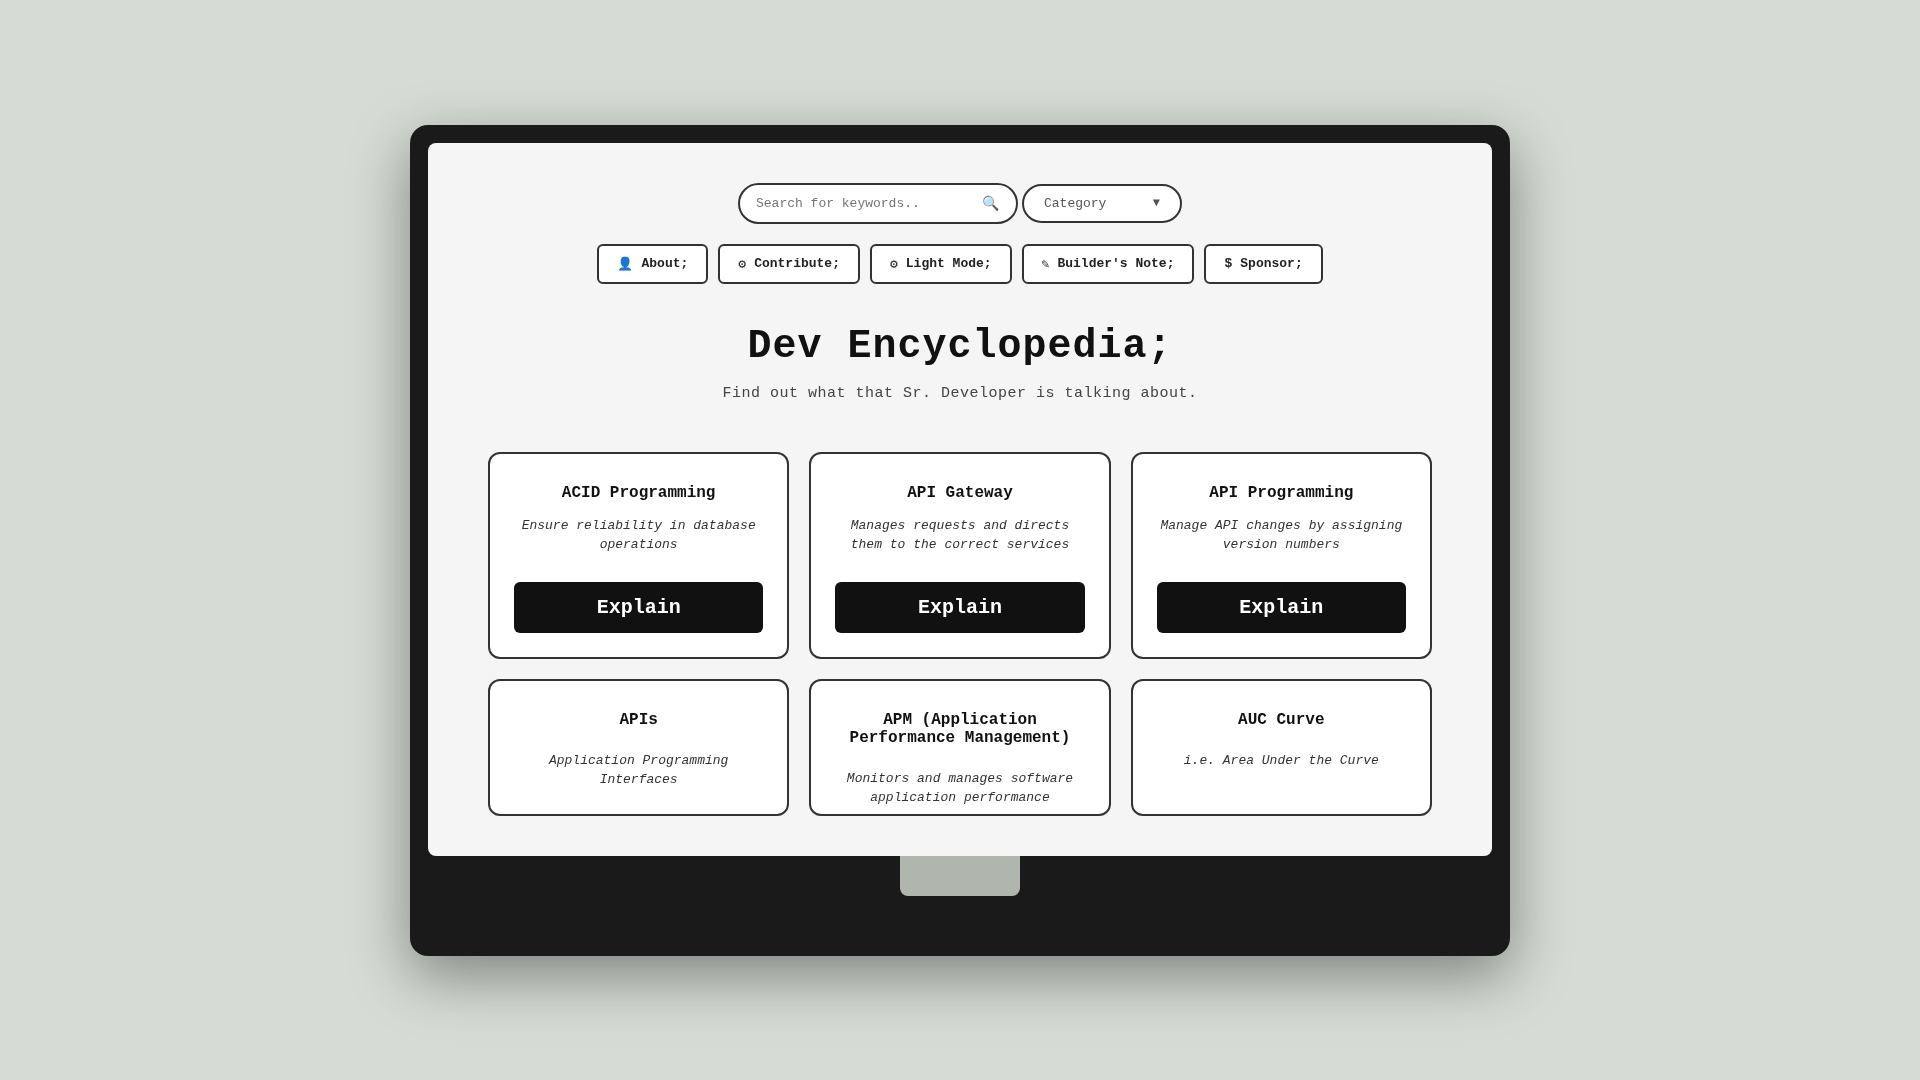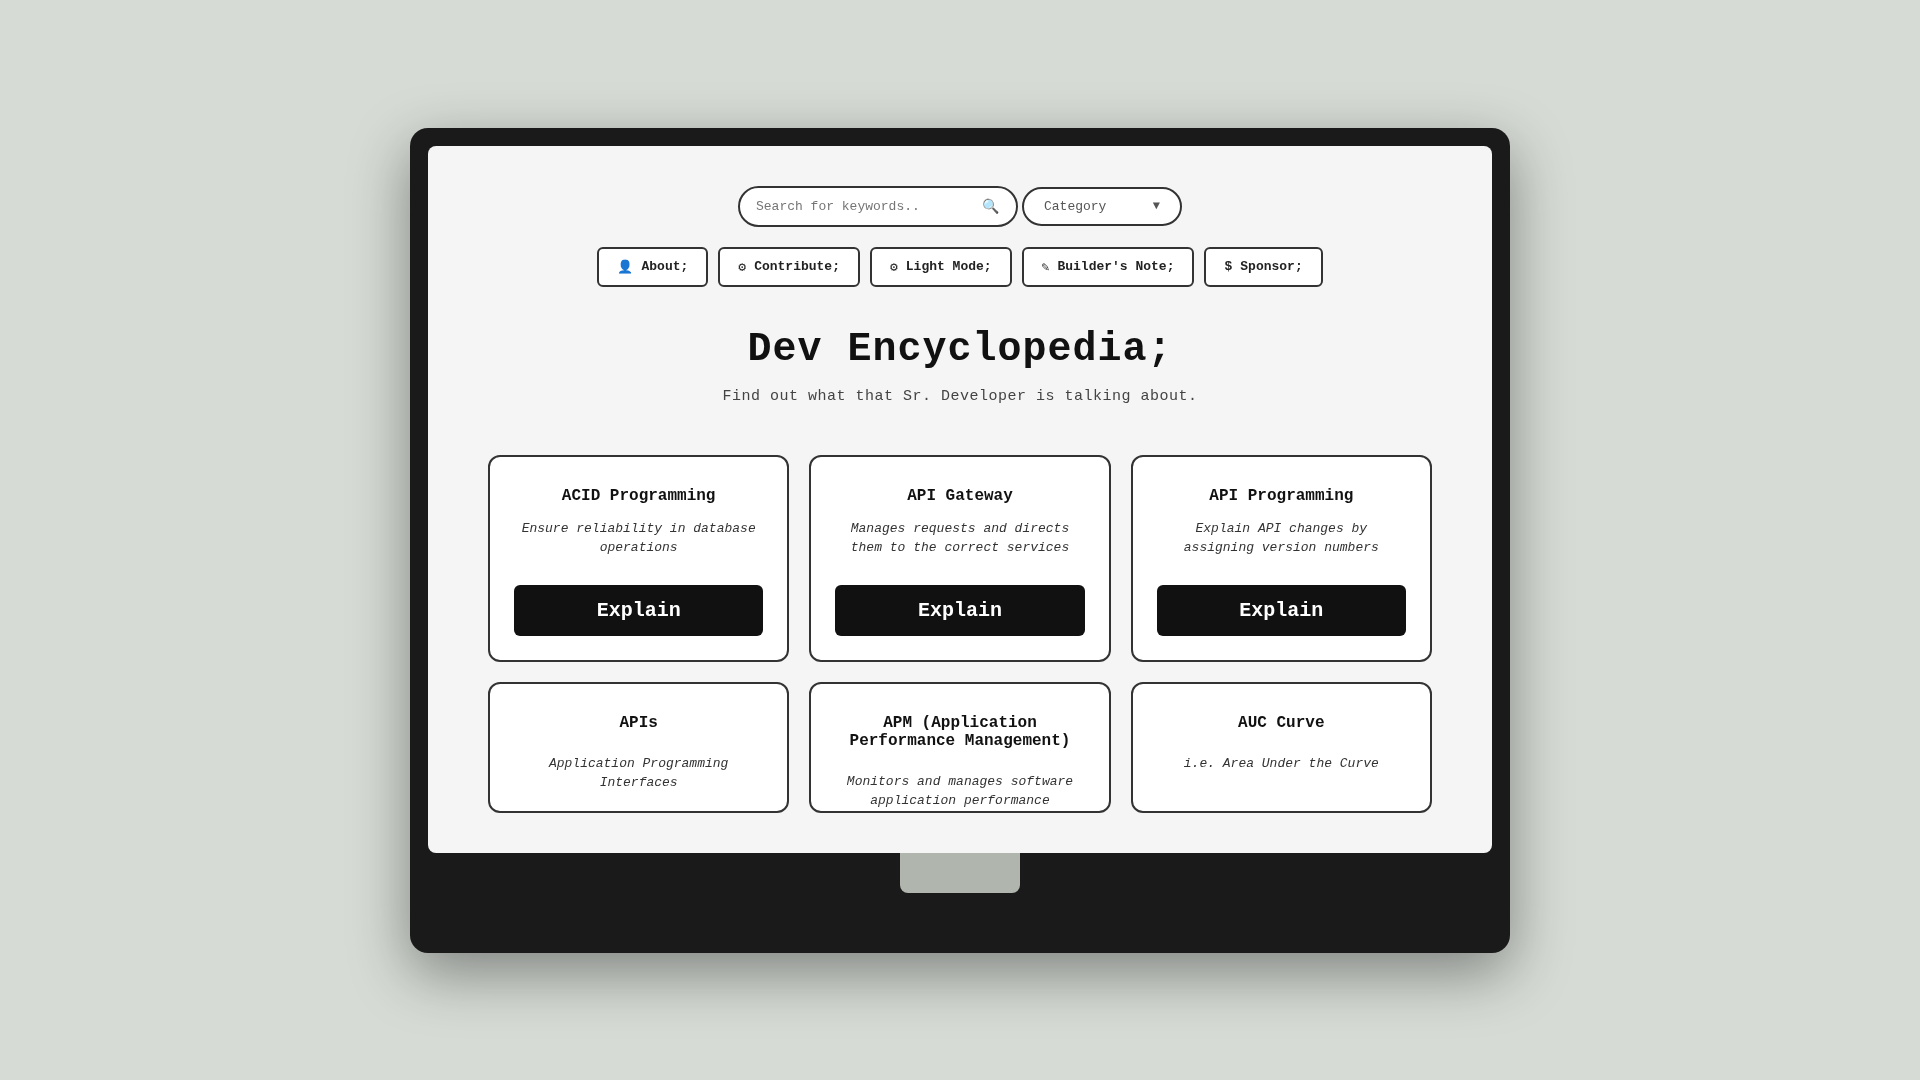--- a/index.html
+++ b/index.html
@@ -198,21 +198,21 @@
       font-size: 20px;
       font-weight: 600;
       cursor: pointer;
       margin-top: 13px;
     }
 
     .card-bottom {
       background: #fff;
       border: 2px solid #333;
       border-radius: 12px;
-      padding: 30px 24px 0 24px;
+      padding: 30px 24px 6px 24px;
       display: flex;
       flex-direction: column;
       align-items: center;
       text-align: center;
       gap: 22px;
       overflow: hidden;
       position: relative;
     }
 
     .card-bottom .card-title {
@@ -279,21 +279,21 @@
         </div>
 
         <div class="card">
           <div class="card-title">API Gateway</div>
           <div class="card-desc">Manages requests and directs them to the correct services</div>
           <button class="card-btn">Explain</button>
         </div>
 
         <div class="card">
           <div class="card-title">API Programming</div>
-          <div class="card-desc">Explain API changes by assigning version numbers</div>
+          <div class="card-desc">Manage API changes by assigning version numbers</div>
           <button class="card-btn">Explain</button>
         </div>
 
         <div class="card-bottom">
           <div class="card-title">APIs</div>
           <div class="card-desc">Application Programming Interfaces</div>
         </div>
 
         <div class="card-bottom">
           <div class="card-title">APM (Application Performance Management)</div>

